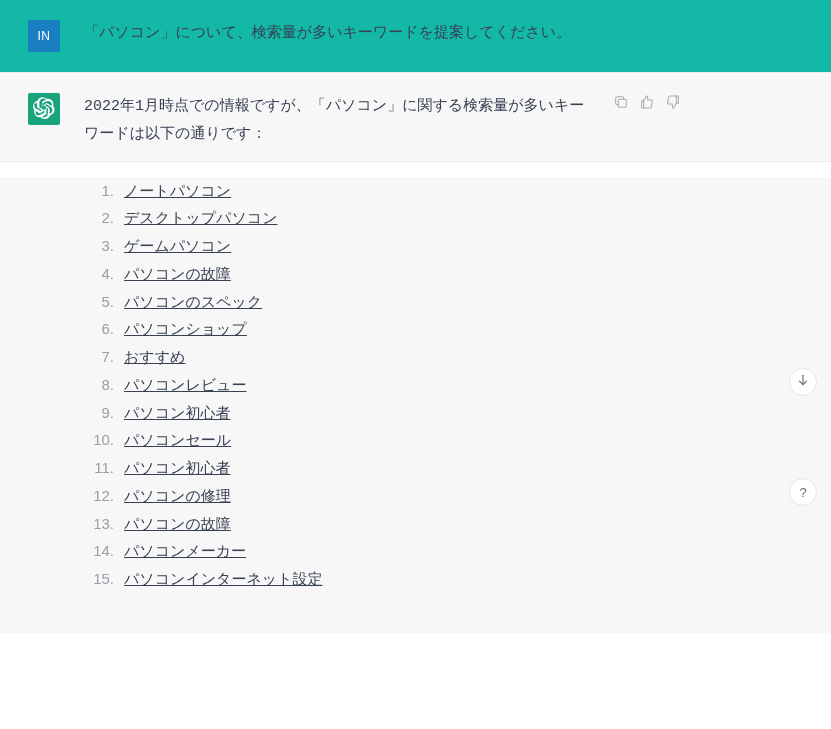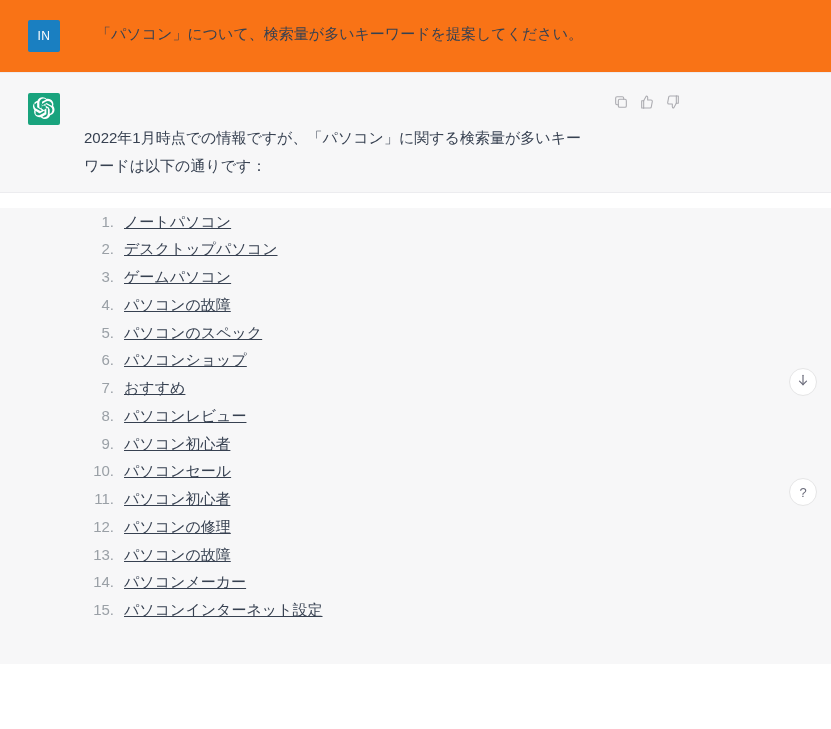--- a/index.html
+++ b/index.html
@@ -11,22 +11,21 @@
     height: 729px;
     overflow: hidden;
     position: relative;
   }
   .turn {
     display: flex;
     align-items: flex-start;
     padding: 20px 20px 20px 28px;
   }
   .turn-user {
-    background: #f97316;
-    gap: 12px;
+    background: #14b8a6;
   }
   .turn-assist {
     background: #f7f7f8;
     border-top: 1px solid #ececef;
     border-bottom: 1px solid #ececef;
   }
   .avatar {
     width: 32px;
     height: 32px;
     flex: 0 0 32px;
@@ -47,27 +46,28 @@
     background: #19a37d;
   }
   .avatar-assist svg { width: 22px; height: 22px; }
   .content {
     flex: 1 1 auto;
     min-width: 0;
     font-size: 15px;
     line-height: 1.85;
     color: #374151;
     max-width: 510px;
+    font-family: Liberation Mono, monospace;
   }
   .assist-row {
     display: flex;
     align-items: flex-start;
     width: 100%;
   }
-  .assist-text-wrap { flex: 1 1 auto; max-width: 510px; margin-top: 31px; }
+  .assist-text-wrap { flex: 1 1 auto; max-width: 510px; }
   .actions {
     display: flex;
     gap: 8px;
     margin-left: 18px;
     flex: 0 0 auto;
     color: #acacb1;
   }
   .action-btn {
     width: 18px; height: 18px;
     cursor: pointer;

